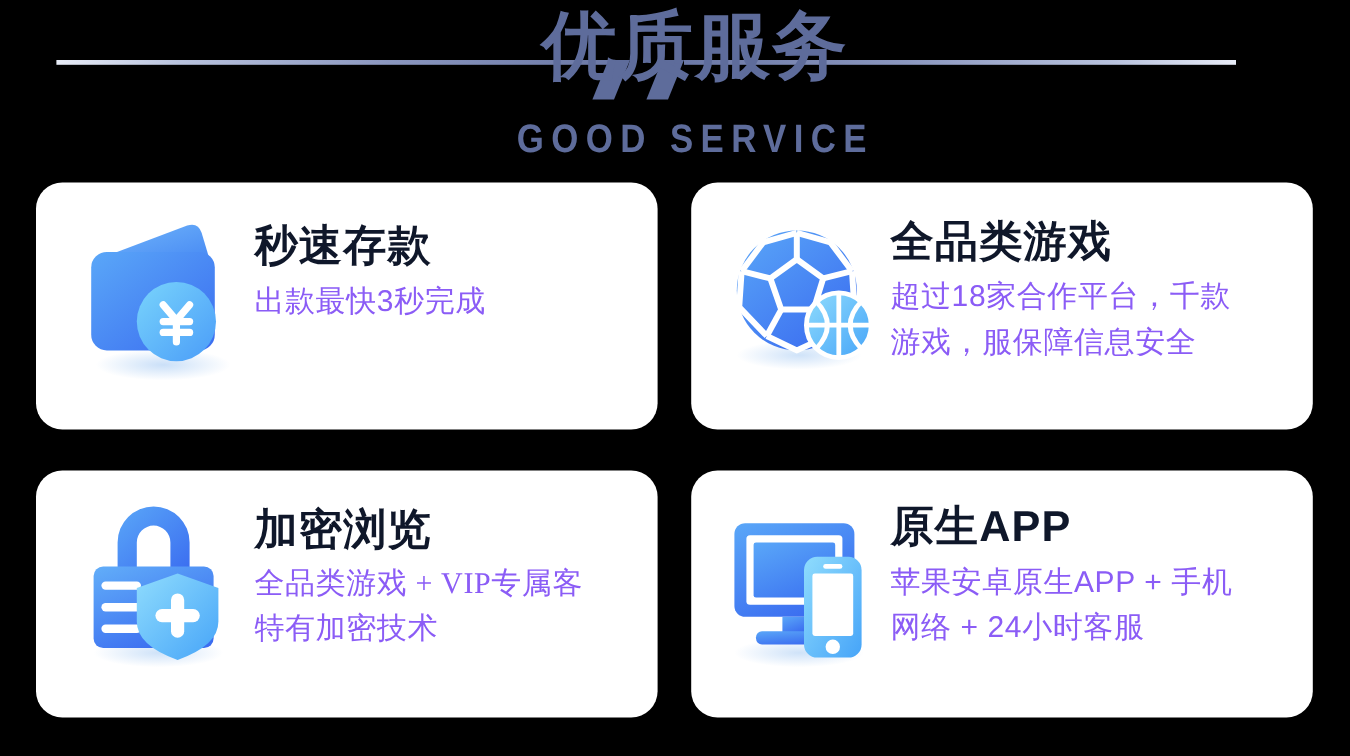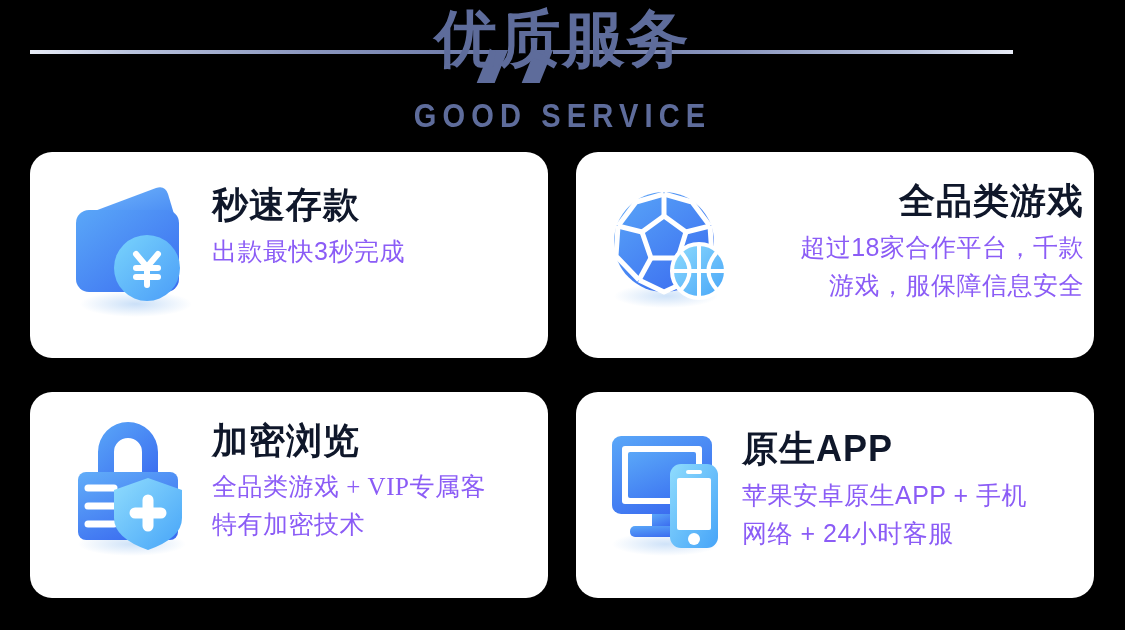--- a/index.html
+++ b/index.html
@@ -3,21 +3,21 @@
 <meta charset="utf-8">
 <style>
   html,body{margin:0;padding:0;}
   body{
     width:1125px;height:630px;background:#000;overflow:hidden;
     font-family:"Liberation Sans","DejaVu Sans",sans-serif;
   }
   .stage{position:relative;width:1125px;height:630px;}
 
   
-  .header{position:absolute;left:0;top:0;width:1019px;height:145px;padding-left:24px;}
+  .header{position:absolute;left:17px;top:0;width:1019px;height:145px;padding-left:24px;}
   .hdr-rule{position:absolute;top:50px;height:4px;}
   .hdr-rule.left{left:30px;width:460px;
     background:linear-gradient(90deg,#e8ecf7 0%,#b9c3de 22%,#8b97bf 60%,#6b78a6 100%);}
   .hdr-rule.right{right:30px;width:460px;
     background:linear-gradient(270deg,#e8ecf7 0%,#b9c3de 22%,#8b97bf 60%,#6b78a6 100%);}
   .hdr-slash{position:absolute;top:50px;width:18px;height:33px;background:#5e6c9b;}
   .hdr-slash.l{left:490px;transform:skewX(-22deg);transform-origin:top left;}
   .hdr-slash.r{right:490px;transform:skewX(-22deg);transform-origin:top right;}
 
   .hdr-cn{position:absolute;left:0;top:6px;width:1125px;text-align:center;
@@ -36,25 +36,25 @@
   .icon-wrap{position:absolute;left:36px;top:26px;width:132px;height:140px;}
   .txt{position:absolute;left:170px;top:26px;right:10px;}
   .card-title{font-size:36px;font-weight:bold;color:#0f172a;line-height:46px;
     letter-spacing:1px;white-space:nowrap;}
   .card-sub{font-size:25px;color:#8b5cf6;line-height:38px;margin-top:4px;letter-spacing:.5px;}
   .card-sub .ln{display:block;white-space:nowrap;}
 
   .c1 .icon-wrap{left:40px;top:30px;}
   .c1 .txt{left:182px;top:30px;}
   .c2 .icon-wrap{left:30px;top:28px;}
-  .c2 .txt{left:166px;top:26px;text-align:right;}
+  .c2 .txt{left:166px;top:26px;}
   .c3 .icon-wrap{left:40px;top:22px;}
   .c3 .txt{left:182px;top:26px;}
   .c4 .icon-wrap{left:28px;top:30px;}
-  .c4 .txt{left:166px;top:34px;}
+  .c4 .txt{left:166px;top:24px;}
 
   svg{display:block;overflow:visible;}
 </style>
 </head>
 <body>
 
 <div class="stage">
 
   <div class="header">
     <div class="hdr-rule left"></div>

